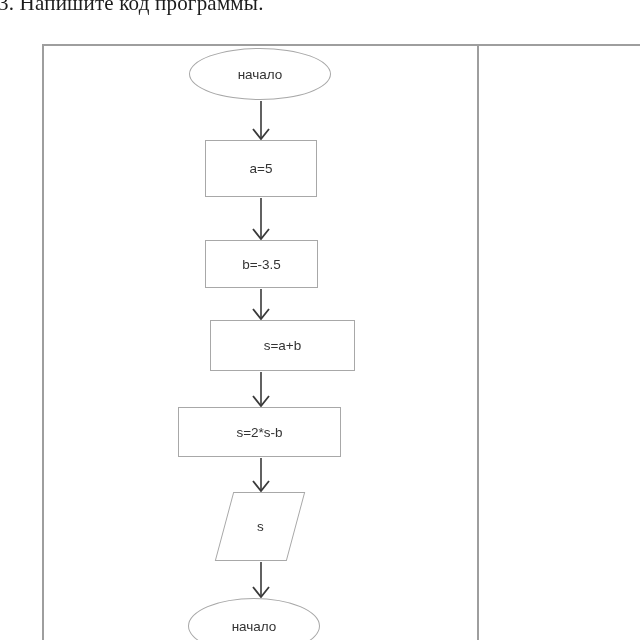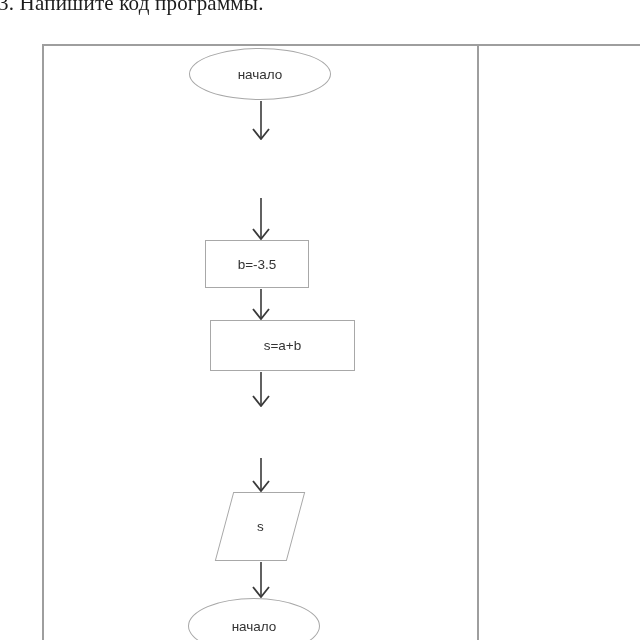--- a/index.html
+++ b/index.html
@@ -36,21 +36,21 @@
     background: #ffffff;
     display: flex; align-items: center; justify-content: center;
     font-size: 13.5px;
     color: #333333;
     box-sizing: border-box;
   }
   .terminator { border-radius: 50%; }
 
   .n-start { left: 189px; top: 48px;  width: 142px; height: 52px; }
   .n-a     { left: 205px; top: 140px; width: 112px; height: 57px; }
-  .n-b     { left: 205px; top: 240px; width: 104px; height: 48px; }
+  .n-b     { left: 205px; top: 240px; width: 113px; height: 48px; }
   .n-s1    { left: 186px; top: 320px; width: 145px; height: 51px; margin-left: 24px; }
   .n-s2    { left: 178px; top: 407px; width: 163px; height: 50px; }
   .n-out   { left: 224px; top: 492px; width: 72px;  height: 69px; transform: skewX(-15deg); }
   .n-out .unskew { transform: skewX(15deg); }
   .n-end   { left: 188px; top: 598px; width: 132px; height: 56px; }
 
   
   .arrow { position: absolute; left: 250px; width: 22px; }
   .ar1 { top: 101px; height: 39px; }
   .ar2 { top: 198px; height: 42px; }
@@ -76,20 +76,23 @@
     <span>начало</span>
   </div>
 
   <div class="arrow ar1">
     <svg viewBox="0 0 22 39" preserveAspectRatio="none">
       <line x1="11" y1="0" x2="11" y2="38" stroke="#3a3a3a" stroke-width="1.6"></line>
       <polyline points="3,28 11,38 19,28" fill="none" stroke="#3a3a3a" stroke-width="1.8"></polyline>
     </svg>
   </div>
 
+  <div class="node n-a">
+    <span>a=5</span>
+  </div>
 
   <div class="arrow ar2">
     <svg viewBox="0 0 22 42" preserveAspectRatio="none">
       <line x1="11" y1="0" x2="11" y2="41" stroke="#3a3a3a" stroke-width="1.6"></line>
       <polyline points="3,31 11,41 19,31" fill="none" stroke="#3a3a3a" stroke-width="1.8"></polyline>
     </svg>
   </div>
 
   <div class="node n-b">
     <span>b=-3.5</span>
@@ -106,20 +109,23 @@
     <span>s=a+b</span>
   </div>
 
   <div class="arrow ar4">
     <svg viewBox="0 0 22 35" preserveAspectRatio="none">
       <line x1="11" y1="0" x2="11" y2="34" stroke="#3a3a3a" stroke-width="1.6"></line>
       <polyline points="3,24 11,34 19,24" fill="none" stroke="#3a3a3a" stroke-width="1.8"></polyline>
     </svg>
   </div>
 
+  <div class="node n-s2">
+    <span>s=2*s-b</span>
+  </div>
 
   <div class="arrow ar5">
     <svg viewBox="0 0 22 34" preserveAspectRatio="none">
       <line x1="11" y1="0" x2="11" y2="33" stroke="#3a3a3a" stroke-width="1.6"></line>
       <polyline points="3,23 11,33 19,23" fill="none" stroke="#3a3a3a" stroke-width="1.8"></polyline>
     </svg>
   </div>
 
   <div class="node n-out">
     <span class="unskew">s</span>

